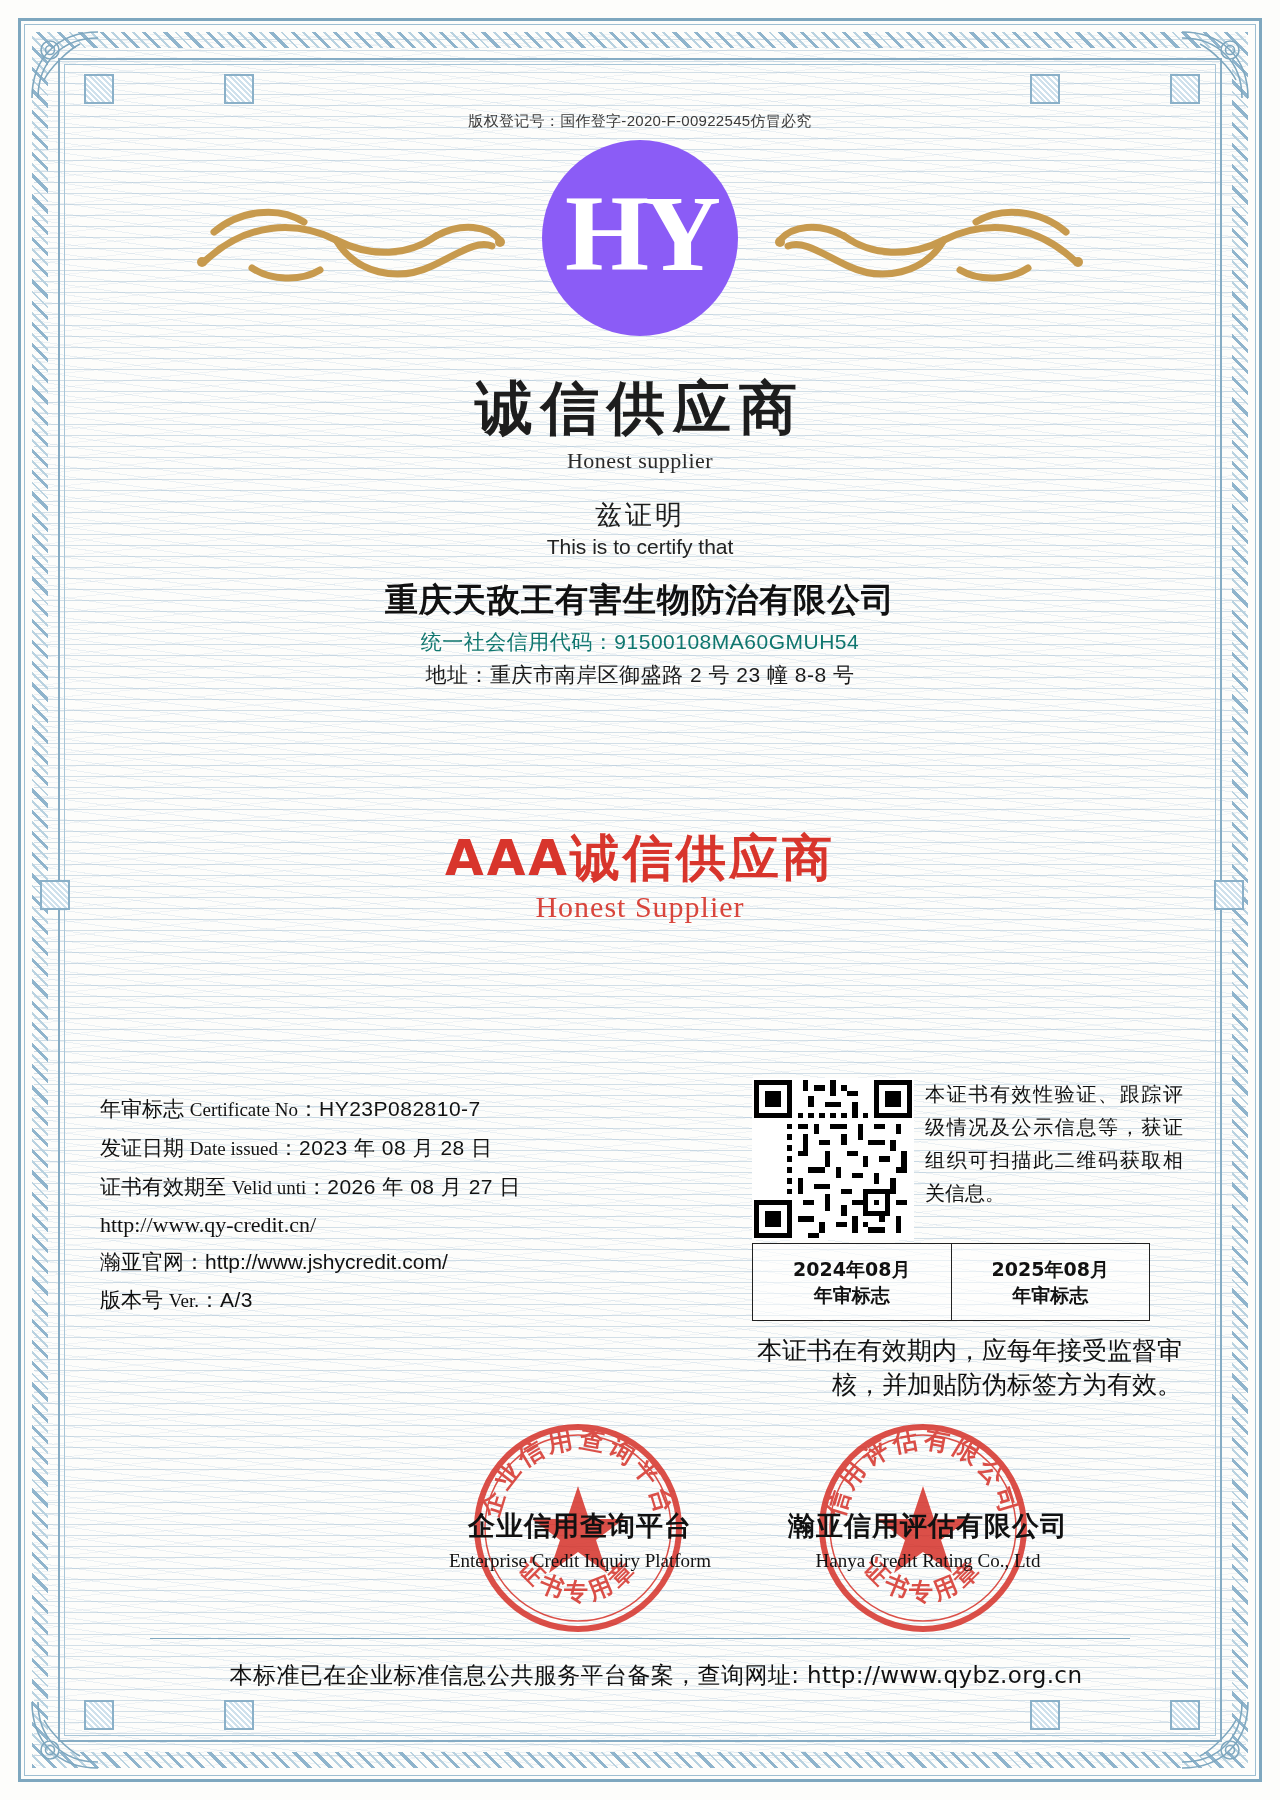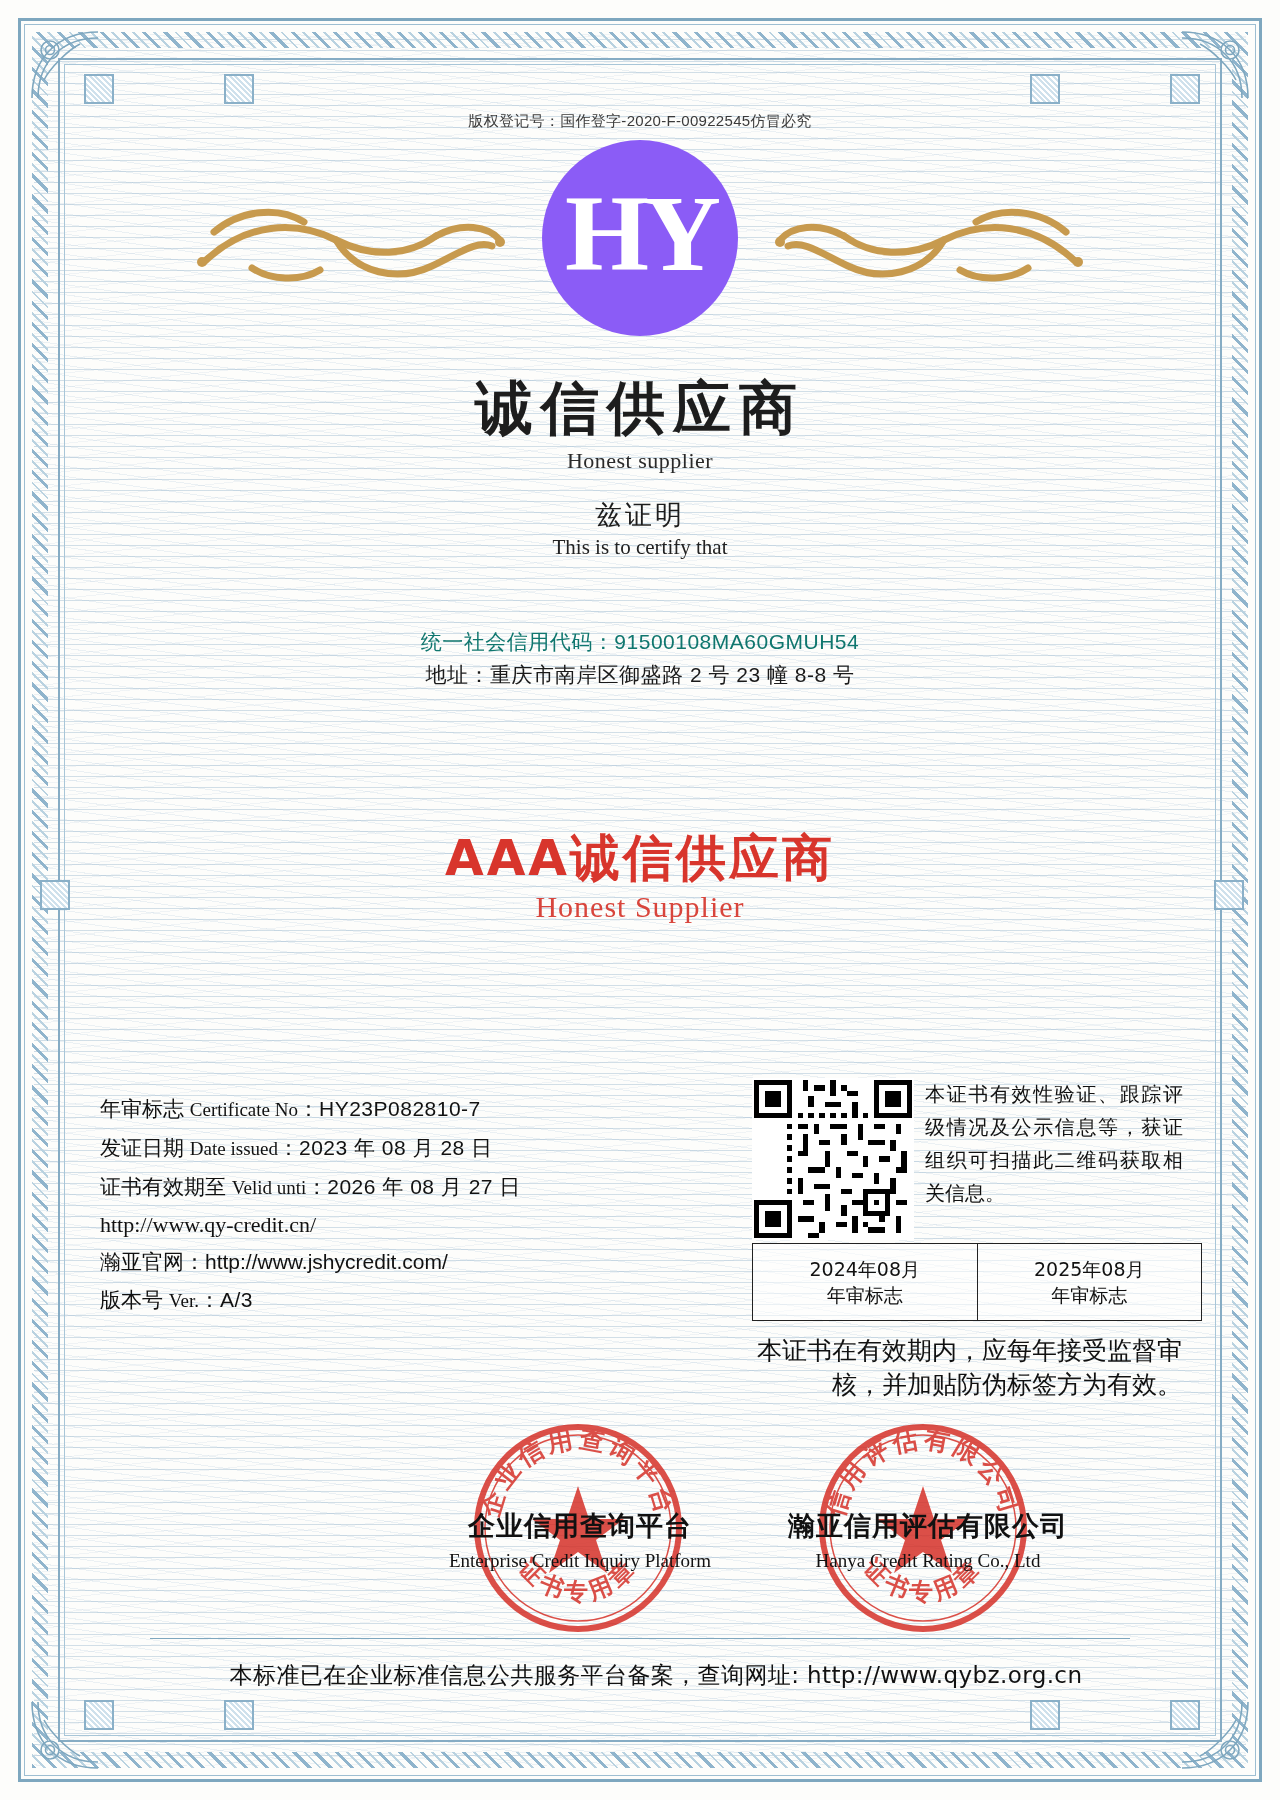--- a/index.html
+++ b/index.html
@@ -213,21 +213,21 @@
     letter-spacing: 3px;
     font-family: "DejaVu Sans", sans-serif;
   }
   #certify-en {
     position: absolute;
     left: 0; top: 535px;
     width: 1280px;
     text-align: center;
     font-size: 21px;
     color: #222222;
-    font-family: Liberation Serif, serif;
+    font-family: Liberation Sans, sans-serif;
   }
 
   #company-name {
     position: absolute;
     left: 0; top: 578px;
     width: 1280px;
     text-align: center;
     font-size: 33px;
     font-weight: 700;
     color: #111111;
@@ -332,23 +332,24 @@
     line-height: 33px;
     color: #111111;
     text-align: justify;
     font-family: "DejaVu Sans", sans-serif;
   }
 
   
   #review-boxes {
     position: absolute;
     left: 752px; top: 1243px;
-    width: 450px;
+    width: 398px;
     display: flex;
     gap: 0px;
+    font-weight: bold;
   }
   .review-box {
     flex: 1;
     border: 1px solid #222222;
     height: 76px;
     display: flex;
     flex-direction: column;
     align-items: center;
     justify-content: center;
     font-size: 19px;
@@ -514,20 +515,21 @@
       <span id="logo-mark">HY</span>
     </div>
   </div>
 
   <div id="title-cn">诚信供应商</div>
   <div id="title-en">Honest supplier</div>
 
   <div id="certify-cn">兹证明</div>
   <div id="certify-en">This is to certify that</div>
 
+  <div id="company-name">重庆天敌王有害生物防治有限公司</div>
   <div id="credit-code">
     <span>统一社会信用代码：</span><span class="detail-value">91500108MA60GMUH54</span>
   </div>
   <div id="company-address">
     <span>地址：</span><span class="detail-value">重庆市南岸区御盛路 2 号 23 幢 8-8 号</span>
   </div>
 
   <div id="award-cn">AAA诚信供应商</div>
   <div id="award-en">Honest Supplier</div>
 

